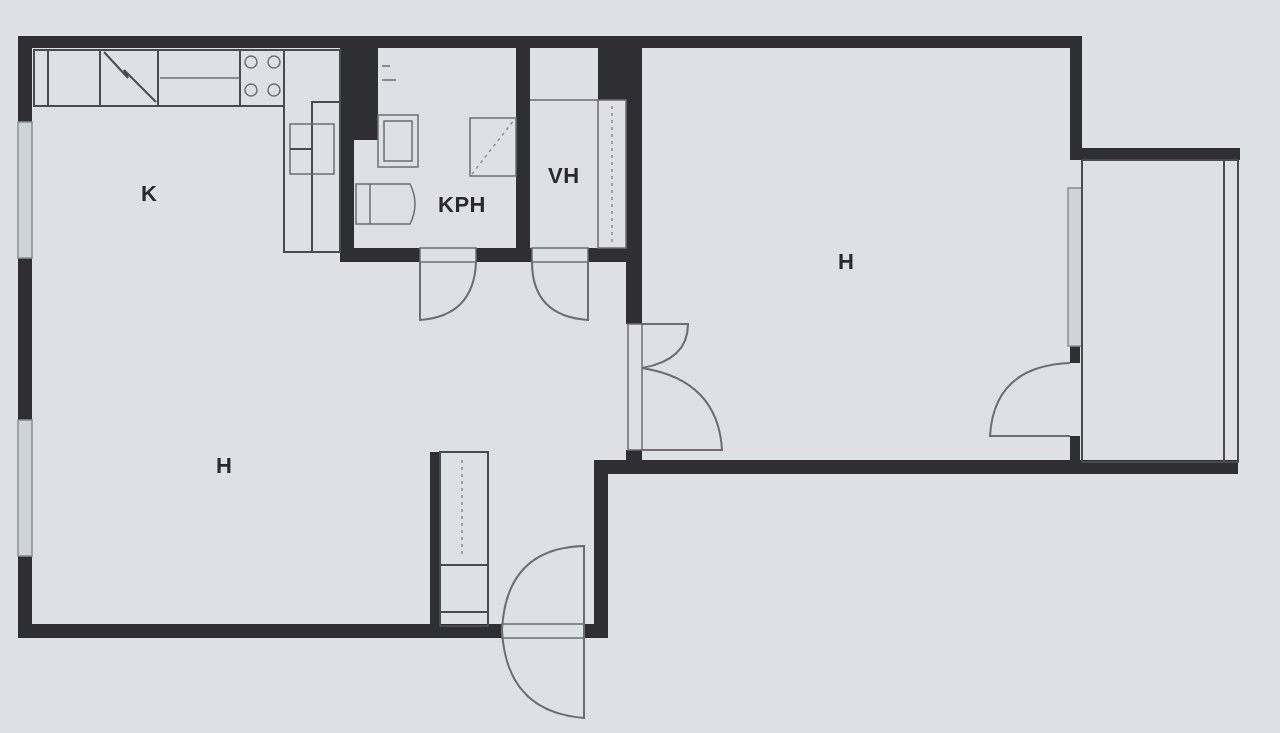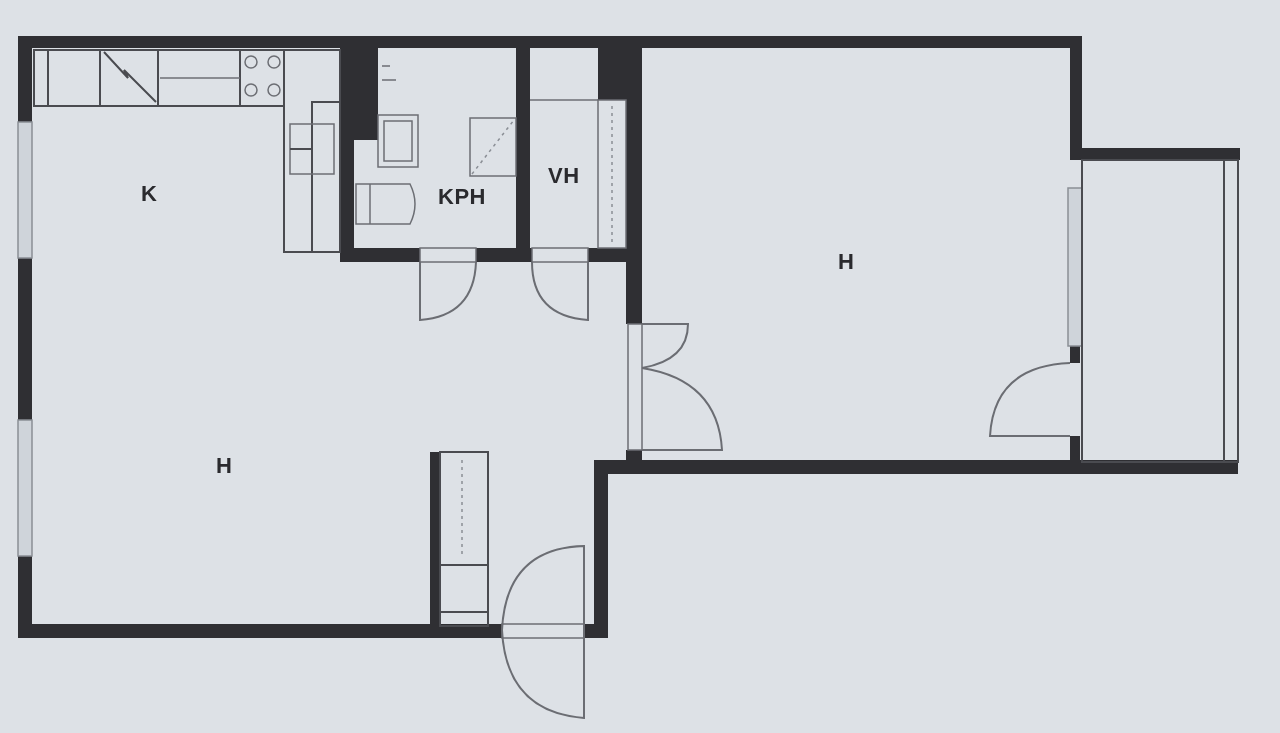--- a/index.html
+++ b/index.html
@@ -110,16 +110,16 @@
     <rect class="fine" x="628" y="324" width="14" height="126"></rect>
     <path class="arc" d="M642 324 L688 324 Q688 360 642 368"></path>
     <path class="arc" d="M642 368 Q718 380 722 450 L642 450"></path>
     <path class="arc" d="M1070 363 Q994 366 990 436 L1070 436"></path>
     <rect class="fine" x="502" y="624" width="82" height="14"></rect>
     <path class="arc" d="M584 546 Q506 548 502 630 Q506 712 584 718 Z"></path>
   </g>
 </svg>
 
 <div class="label" style="left:141px; top:181px;">K</div>
-<div class="label" style="left:438px; top:184px;">KPH</div>
+<div class="label" style="left:438px; top:192px;">KPH</div>
 <div class="label" style="left:548px; top:163px;">VH</div>
 <div class="label" style="left:838px; top:249px;">H</div>
 <div class="label" style="left:216px; top:453px;">H</div>
 
 </body></html>

